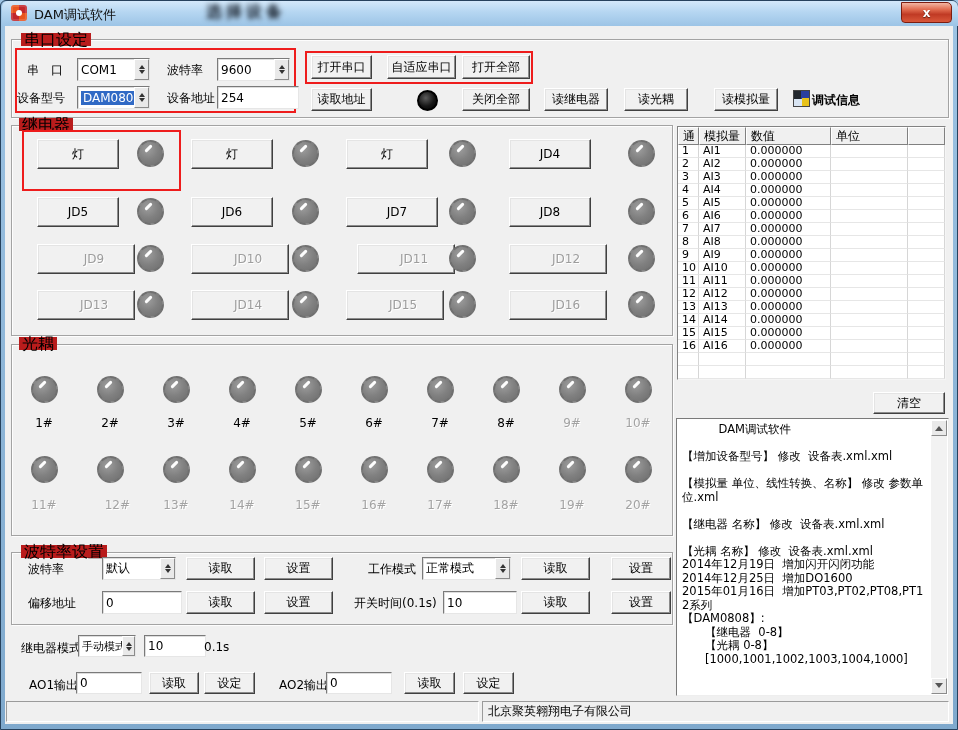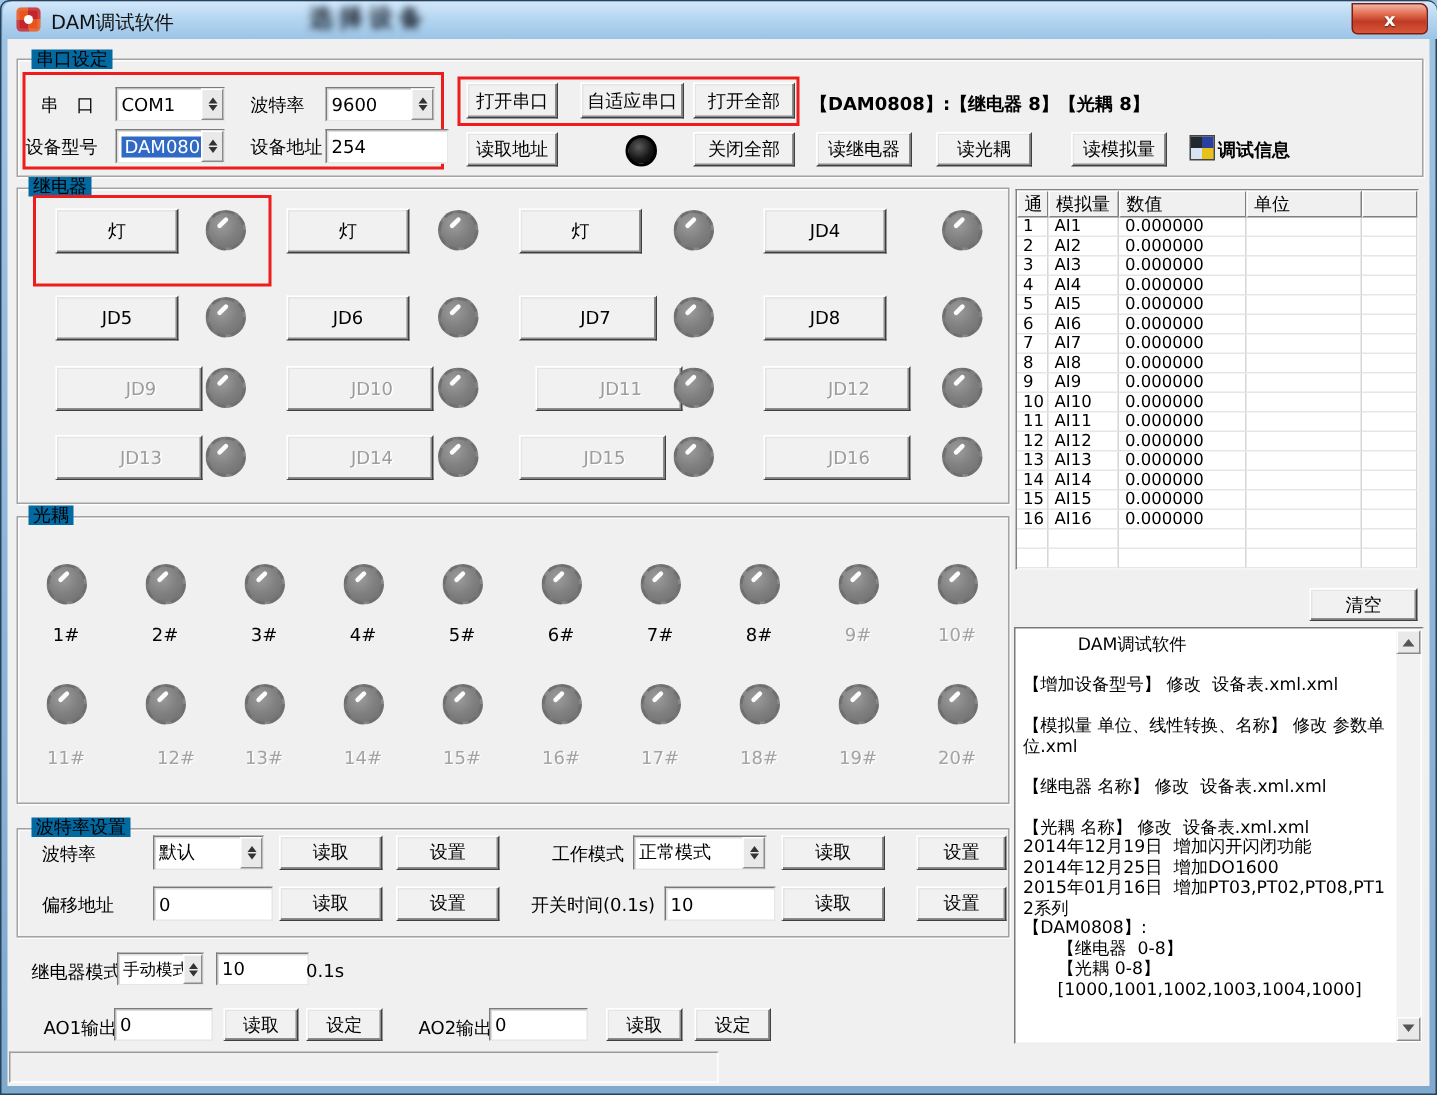--- a/index.html
+++ b/index.html
@@ -8,21 +8,21 @@
   
   .titlebar{position:absolute;left:1px;top:0;width:956px;height:25px;background:linear-gradient(180deg,#d4e8fa 0%,#b5d6f1 45%,#9cc4e6 100%);border-radius:6px 6px 0 0;}
   .app-icon{position:absolute;left:9px;top:4px;width:16px;height:16px;border-radius:3px;background:conic-gradient(#c1272d 0 25%,#e8541e 25% 50%,#c1272d 50% 75%,#e8541e 75%);box-shadow:inset 0 0 0 2px #fff2;}
   .app-icon:after{content:'';position:absolute;left:5px;top:5px;width:6px;height:6px;border-radius:50%;background:#fff;}
   .title-text{position:absolute;left:32px;top:5px;font-size:13px;color:#111;}
   .ghost{position:absolute;left:204px;top:1px;font-size:16px;font-weight:bold;letter-spacing:4px;color:#1c2430;filter:blur(2.4px);}
   .close-btn{position:absolute;left:899px;top:1px;width:49px;height:19px;background:linear-gradient(180deg,#f2b5a2 0%,#e06a4e 35%,#c03a24 60%,#d9573a 100%);border:1px solid #7c1d10;border-radius:0 5px 4px 4px;color:#fff;font-weight:bold;font-size:12px;display:flex;align-items:center;justify-content:center;text-shadow:0 1px 1px #0008;cursor:pointer;}
   .client{position:absolute;left:4px;top:25px;width:948px;height:698px;background:#f0f0f0;}
   
   .group{position:absolute;border:1px solid #a3a3a3;box-shadow:1px 1px 0 rgba(255,255,255,.85),inset 1px 1px 0 rgba(255,255,255,.85);}
-  .glabel{position:absolute;background:#0369a1;padding:0 3px;font-size:12px;line-height:13px;}
+  .glabel{position:absolute;background:#b91c1c;padding:0 3px;font-size:16px;line-height:13px;}
   .lbl{position:absolute;font-size:12px;white-space:nowrap;}
   
   .btn{position:absolute;display:flex;align-items:center;justify-content:center;background:#f1f1f1;border:1px solid #404040;border-top-color:#fff;border-left-color:#fff;box-shadow:inset -1px -1px 0 #8c8c8c,inset 1px 1px 0 #e4e4e4;font-size:12px;cursor:pointer;white-space:nowrap;}
   .btn.off{color:#9d9d9d;text-shadow:1px 1px 0 #fff;padding-left:16px;}
   .input{position:absolute;display:flex;align-items:center;background:#fff;border:1px solid #e6e6e6;border-top-color:#7a7a7a;border-left-color:#7a7a7a;box-shadow:inset 1px 1px 0 #00000022;padding:0 3px;font-size:12px;}
   .combo{position:absolute;display:flex;background:#fff;border:1px solid #e6e6e6;border-top-color:#7a7a7a;border-left-color:#7a7a7a;box-shadow:inset 1px 1px 0 #00000022;}
   .combo-text{flex:1;display:flex;align-items:center;padding:0 3px;font-size:12px;white-space:nowrap;overflow:hidden;}
   .combo-text.selected span{background:#316ac5;color:#fff;padding:0 2px;}
   .combo-arrow{width:13px;display:flex;flex-direction:column;align-items:center;justify-content:center;gap:1px;background:#e9e9e9;border:1px solid #8b8b8b;border-top-color:#fff;border-left-color:#fff;cursor:pointer;}
   .tri-up{width:0;height:0;border:3px solid transparent;border-bottom:4px solid #333;margin-top:-2px;}
@@ -96,21 +96,20 @@
         <i class="tri-up"></i>
         <i class="tri-dn"></i>
       </span>
   </div>
   <div class="lbl" style="left:166px;top:89px;">设备地址</div>
   <div class="input" style="left:216px;top:85px;width:74px;height:21px;">254</div>
 
   <div class="btn" style="left:310px;top:54px;width:59px;height:22px;">打开串口</div>
   <div class="btn" style="left:386px;top:54px;width:67px;height:22px;">自适应串口</div>
   <div class="btn" style="left:461px;top:54px;width:66px;height:22px;">打开全部</div>
-  <div class="lbl" style="left:539px;top:60px;font-weight:bold;">【DAM0808】:【继电器  8】【光耦 8】</div>
 
   <div class="btn" style="left:310px;top:87px;width:59px;height:21px;">读取地址</div>
   <div class="lamp" style="left:416px;top:89px;"></div>
   <div class="btn" style="left:461px;top:87px;width:66px;height:21px;">关闭全部</div>
   <div class="btn" style="left:543px;top:87px;width:62px;height:21px;">读继电器</div>
   <div class="btn" style="left:623px;top:87px;width:62px;height:21px;">读光耦</div>
   <div class="btn" style="left:713px;top:87px;width:62px;height:21px;">读模拟量</div>
   <div class="dbg-icon"></div>
   <div class="lbl" style="left:811px;top:91px;font-weight:bold;">调试信息</div>
 
@@ -408,13 +407,16 @@
   <div class="lbl" style="left:28px;top:676px;">AO1输出</div>
   <div class="input" style="left:75px;top:671px;width:58px;height:20px;">0</div>
   <div class="btn" style="left:148px;top:671px;width:48px;height:20px;">读取</div>
   <div class="btn" style="left:203px;top:671px;width:49px;height:20px;">设定</div>
   <div class="lbl" style="left:278px;top:676px;">AO2输出</div>
   <div class="input" style="left:325px;top:671px;width:58px;height:20px;">0</div>
   <div class="btn" style="left:403px;top:671px;width:49px;height:20px;">读取</div>
   <div class="btn" style="left:462px;top:671px;width:49px;height:20px;">设定</div>
 
   <div class="status-pane" style="left:5px;width:473px;"></div>
+  <div class="status-pane" style="left:481px;width:467px;">
+    <span>北京聚英翱翔电子有限公司</span>
+  </div>
 </div>
 
 </body></html>

